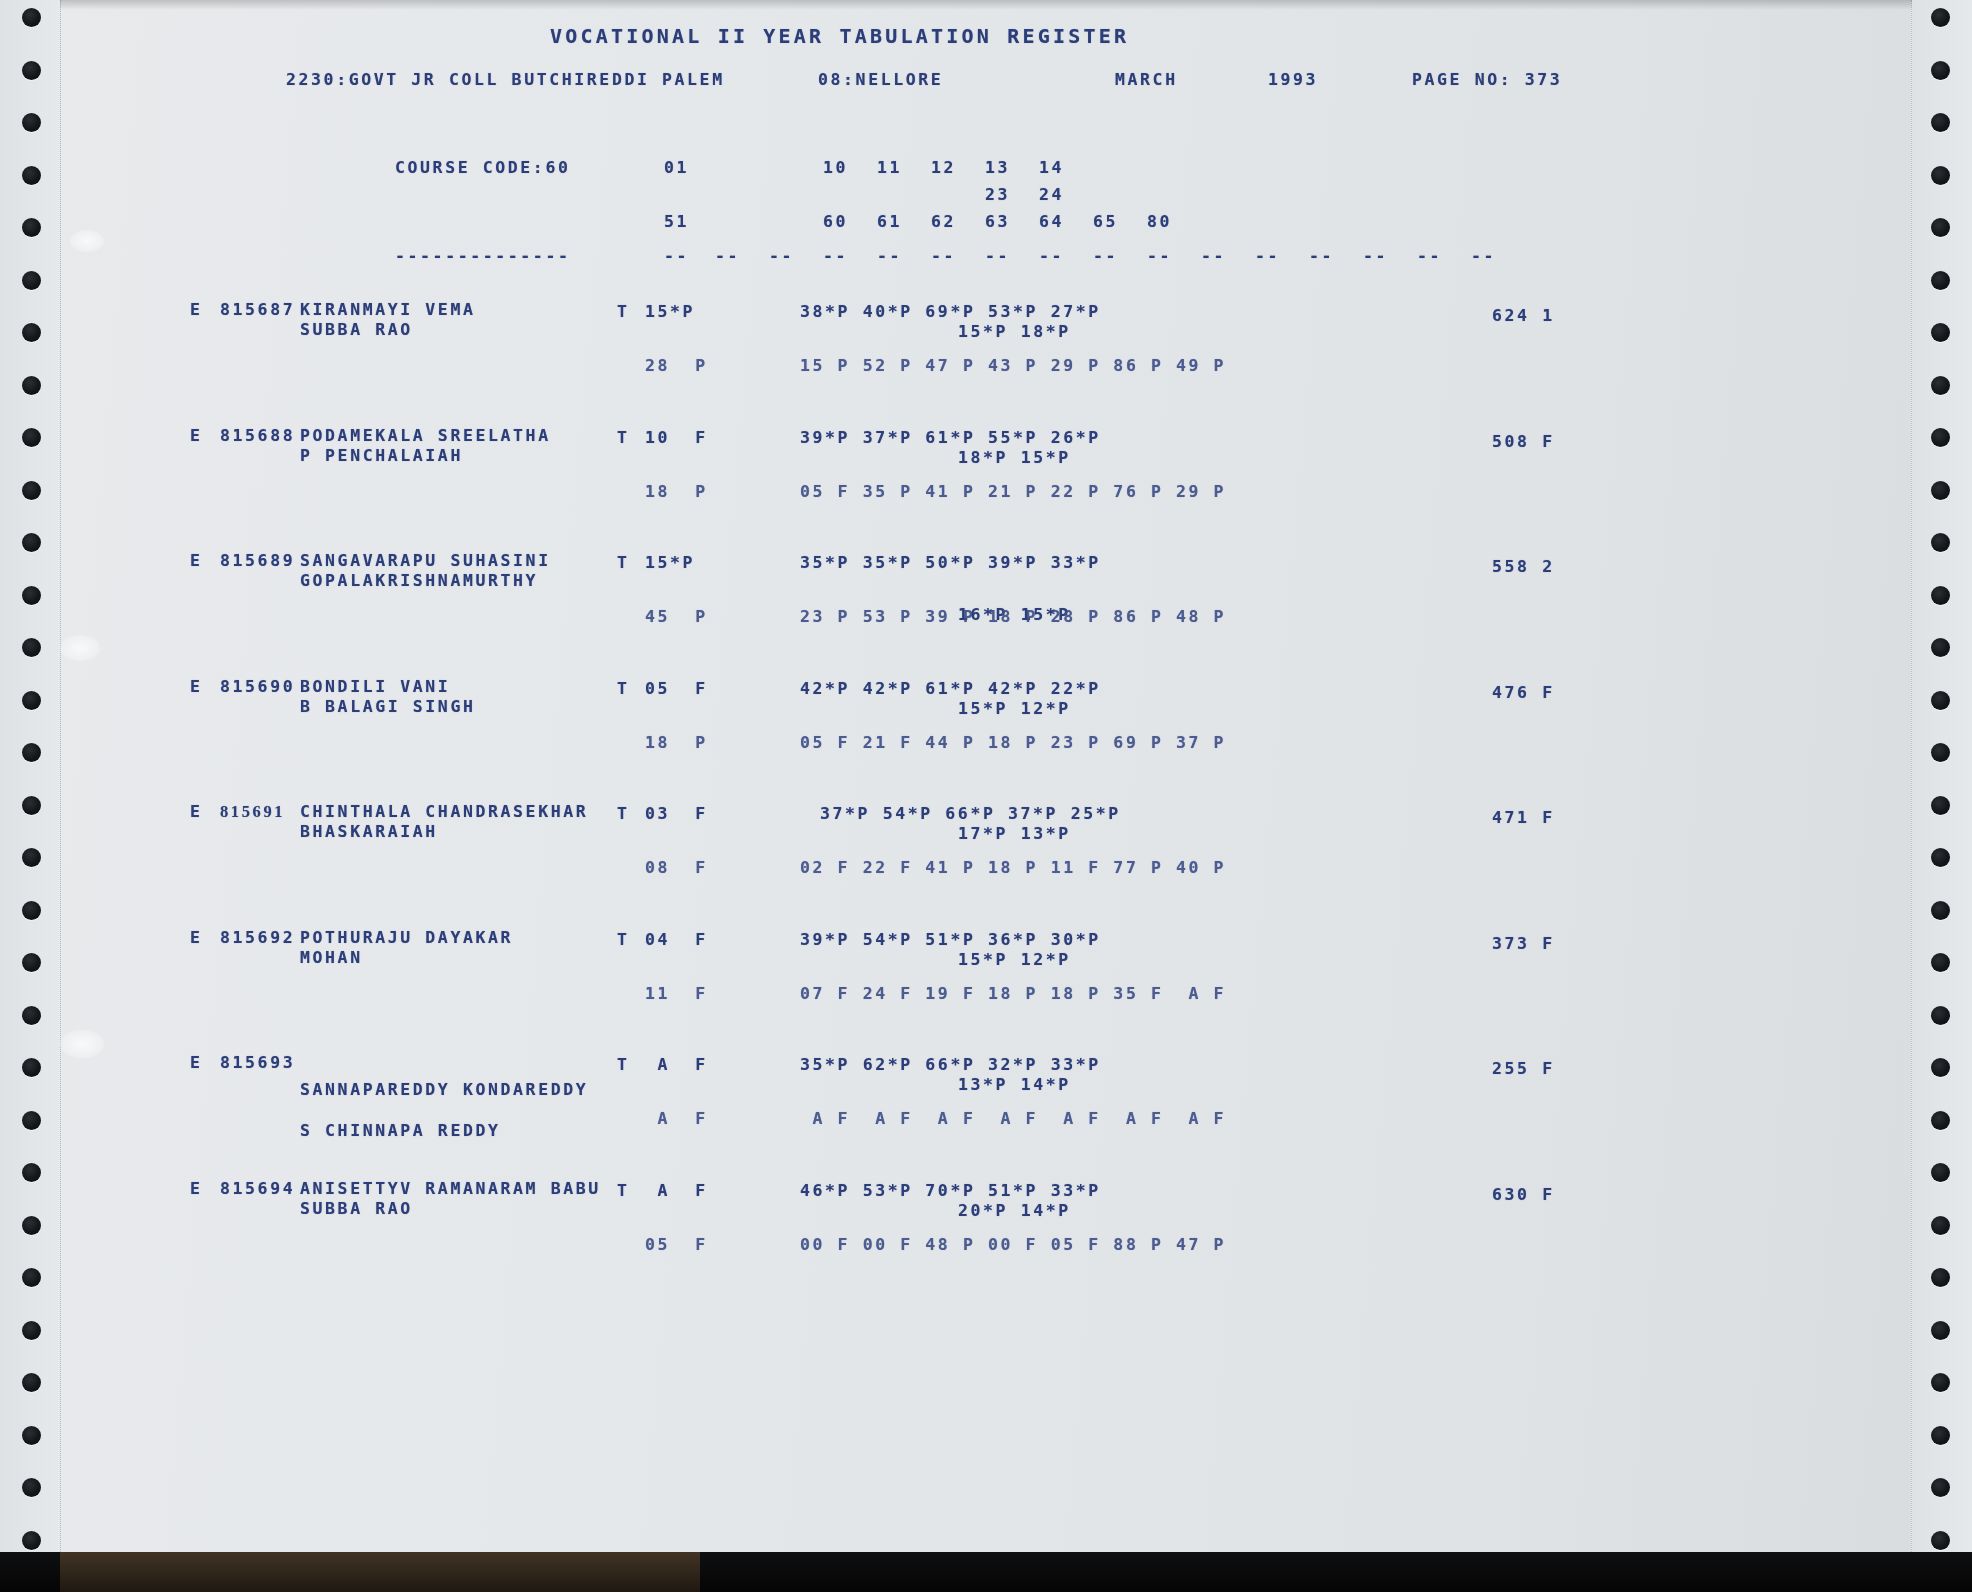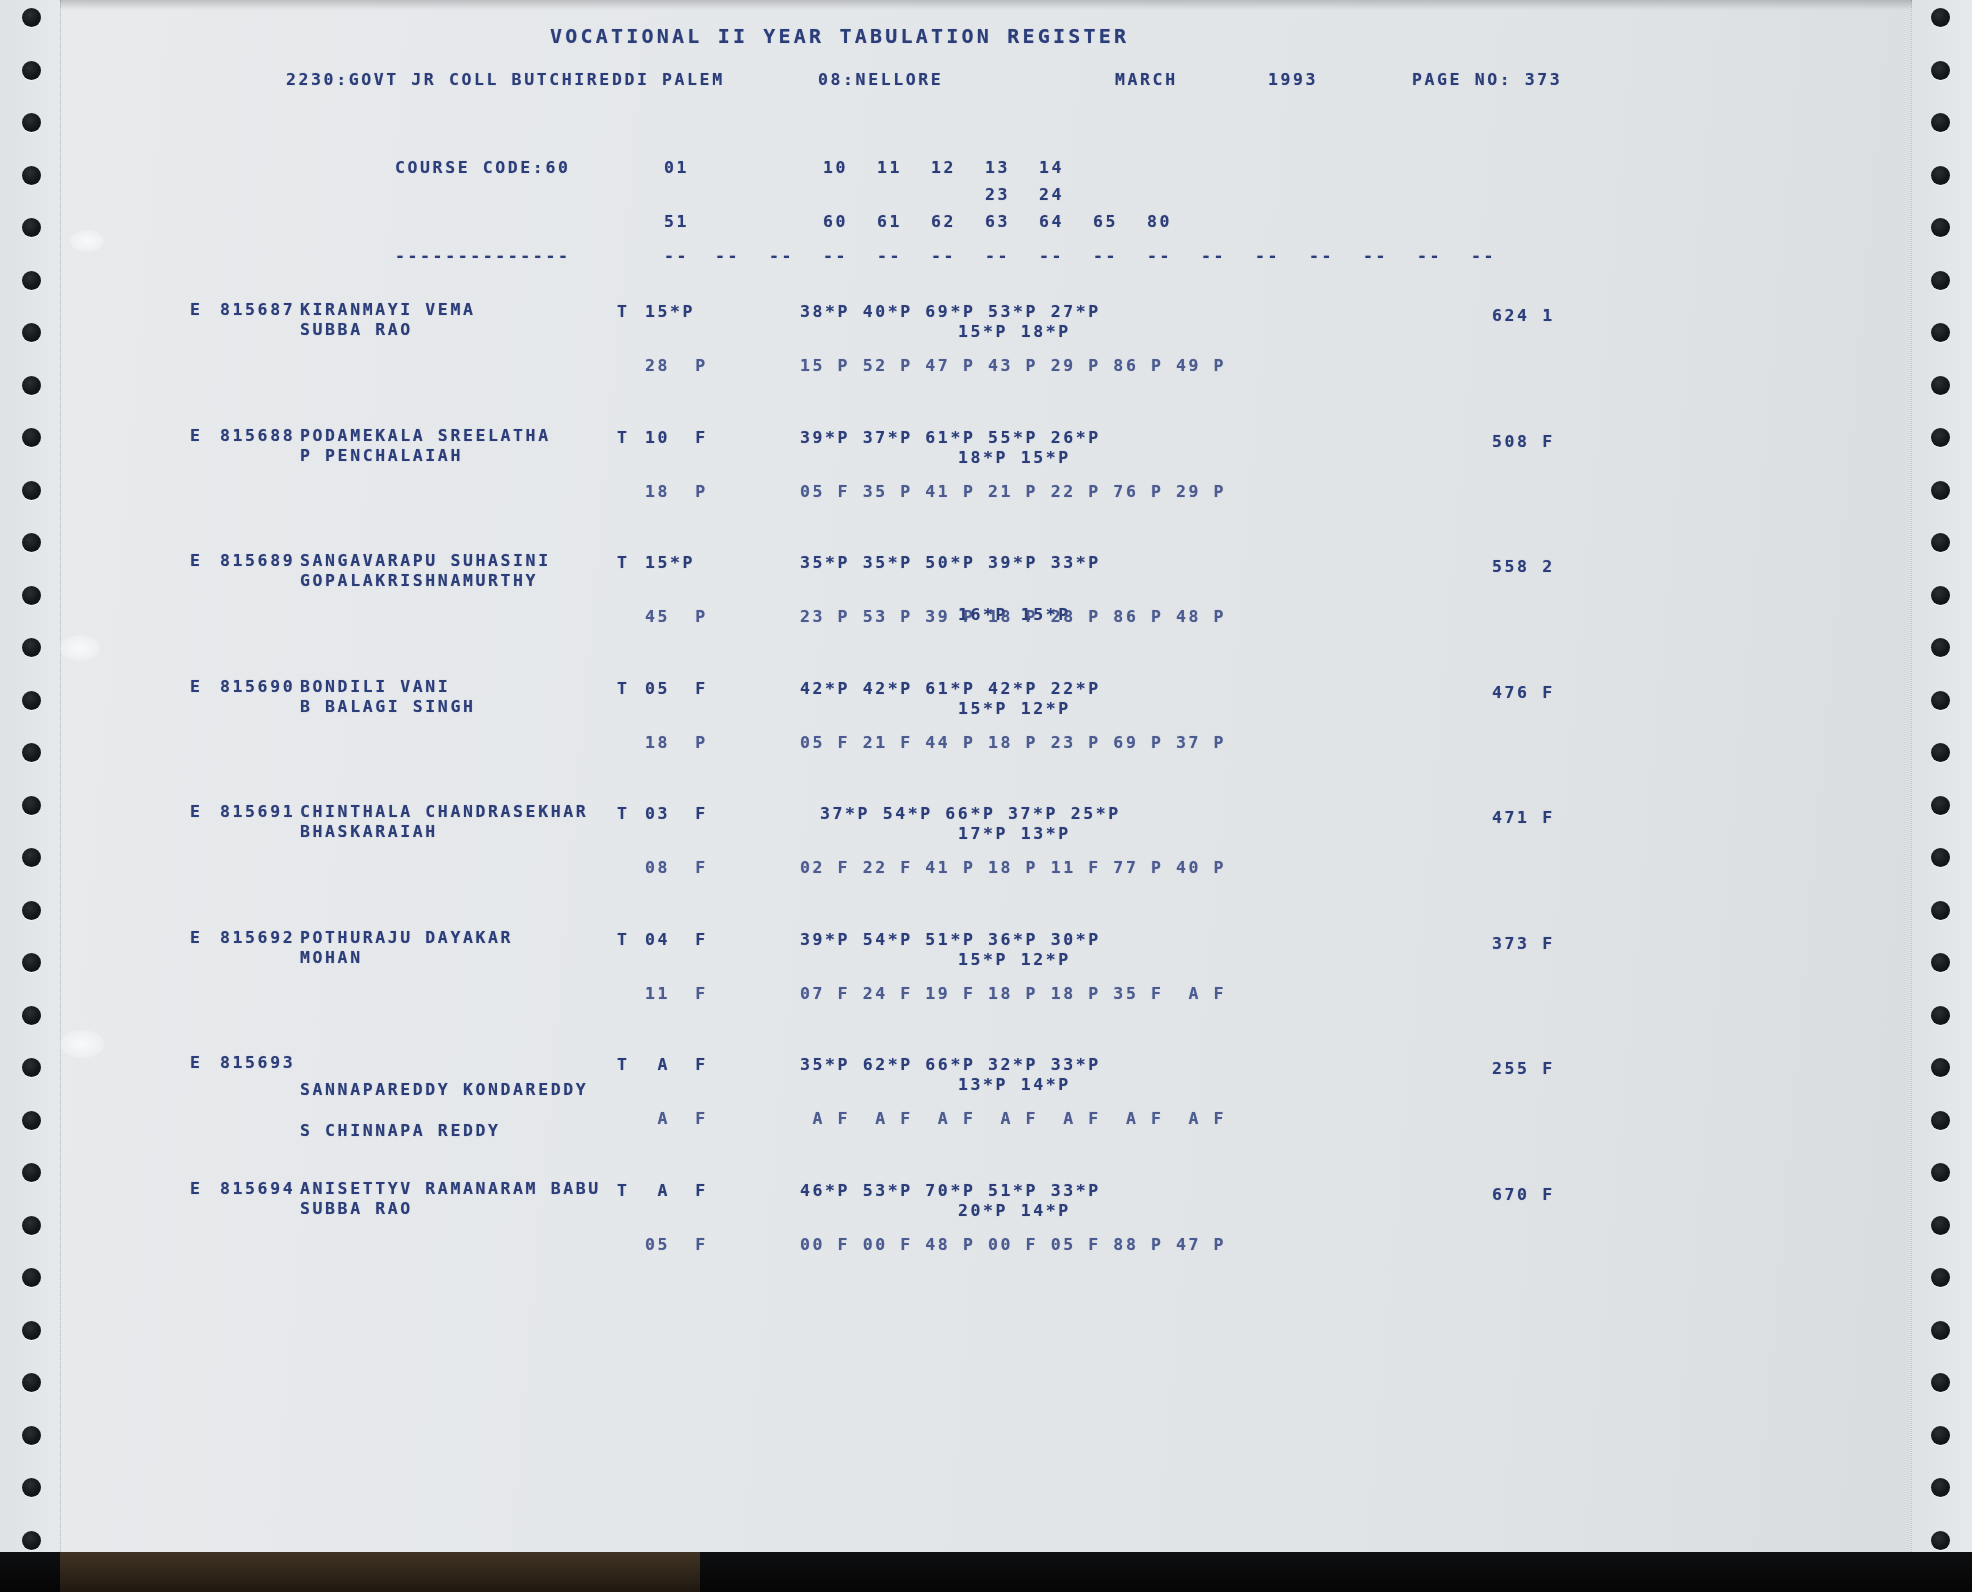--- a/index.html
+++ b/index.html
@@ -224,21 +224,21 @@
         <div class="t" style="left: 240px; top: 676.5px;">BONDILI VANI</div>
         <div class="t" style="left: 240px; top: 696.5px;">B BALAGI SINGH</div>
         <div class="t" style="left: 557px; top: 678.5px;">T</div>
         <div class="t" style="left: 585px; top: 678.5px;">05  F</div>
         <div class="t" style="left: 740px; top: 678.5px;">42*P 42*P 61*P 42*P 22*P</div>
         <div class="t" style="left: 898px; top: 698.5px;">15*P 12*P</div>
         <div class="t dim" style="left: 585px; top: 732.5px;">18  P</div>
         <div class="t dim" style="left: 740px; top: 732.5px;">05 F 21 F 44 P 18 P 23 P 69 P 37 P</div>
         <div class="t" style="left: 1432px; top: 682.5px;">476 F</div>
         <div class="t" style="left: 130px; top: 802px;">E</div>
-        <div class="t" style="left: 160px; top: 802px;">815691</div>
+        <div class="t" style="left: 160px; top: 802px; font-family: Liberation Serif, serif;">815691</div>
         <div class="t" style="left: 240px; top: 802px;">CHINTHALA CHANDRASEKHAR</div>
         <div class="t" style="left: 240px; top: 822px;">BHASKARAIAH</div>
         <div class="t" style="left: 557px; top: 804px;">T</div>
         <div class="t" style="left: 585px; top: 804px;">03  F</div>
         <div class="t" style="left: 760px; top: 804px;">37*P 54*P 66*P 37*P 25*P</div>
         <div class="t" style="left: 898px; top: 824px;">17*P 13*P</div>
         <div class="t dim" style="left: 585px; top: 858px;">08  F</div>
         <div class="t dim" style="left: 740px; top: 858px;">02 F 22 F 41 P 18 P 11 F 77 P 40 P</div>
         <div class="t" style="left: 1432px; top: 808px;">471 F</div>
         <div class="t" style="left: 130px; top: 927.5px;">E</div>
@@ -266,21 +266,21 @@
         <div class="t" style="left: 130px; top: 1178.5px;">E</div>
         <div class="t" style="left: 160px; top: 1178.5px;">815694</div>
         <div class="t" style="left: 240px; top: 1178.5px;">ANISETTYV RAMANARAM BABU</div>
         <div class="t" style="left: 240px; top: 1198.5px;">SUBBA RAO</div>
         <div class="t" style="left: 557px; top: 1180.5px;">T</div>
         <div class="t" style="left: 585px; top: 1180.5px;"> A  F</div>
         <div class="t" style="left: 740px; top: 1180.5px;">46*P 53*P 70*P 51*P 33*P</div>
         <div class="t" style="left: 898px; top: 1200.5px;">20*P 14*P</div>
         <div class="t dim" style="left: 585px; top: 1234.5px;">05  F</div>
         <div class="t dim" style="left: 740px; top: 1234.5px;">00 F 00 F 48 P 00 F 05 F 88 P 47 P</div>
-        <div class="t" style="left: 1432px; top: 1184.5px;">670 F</div>
+        <div class="t" style="left: 1432px; top: 1184.5px;">630 F</div>
       </div>
 
     <div class="smudge" style="left:10px;top:230px;width:34px;height:22px;"></div>
     <div class="smudge" style="left:0px;top:635px;width:40px;height:26px;"></div>
     <div class="smudge" style="left:0px;top:1030px;width:44px;height:28px;"></div>
   </div>
 
   <div class="bottomband">
     <div class="seam"></div>
   </div>

